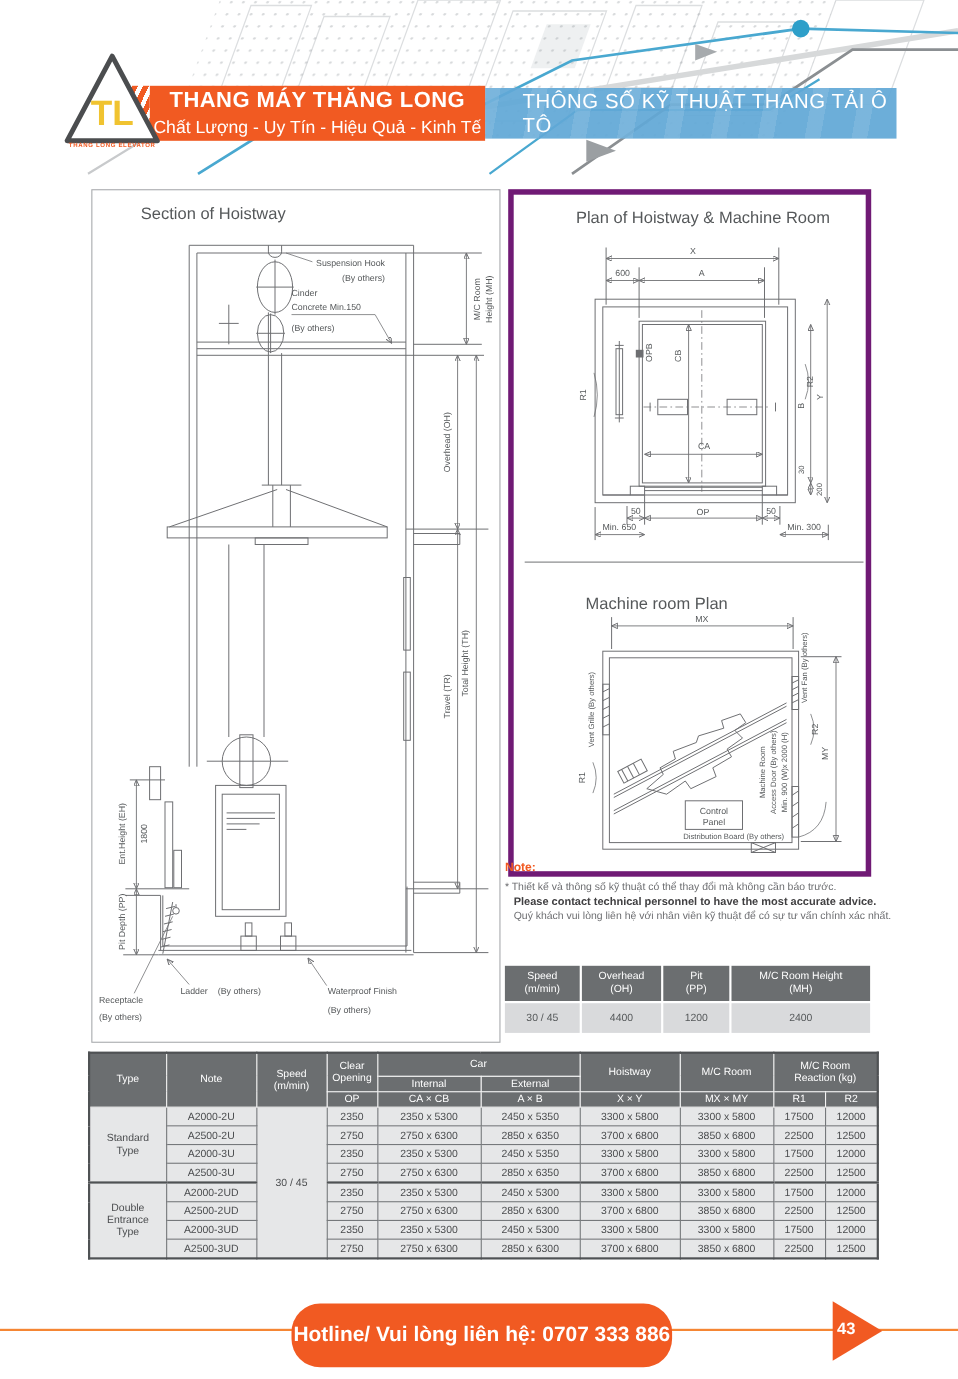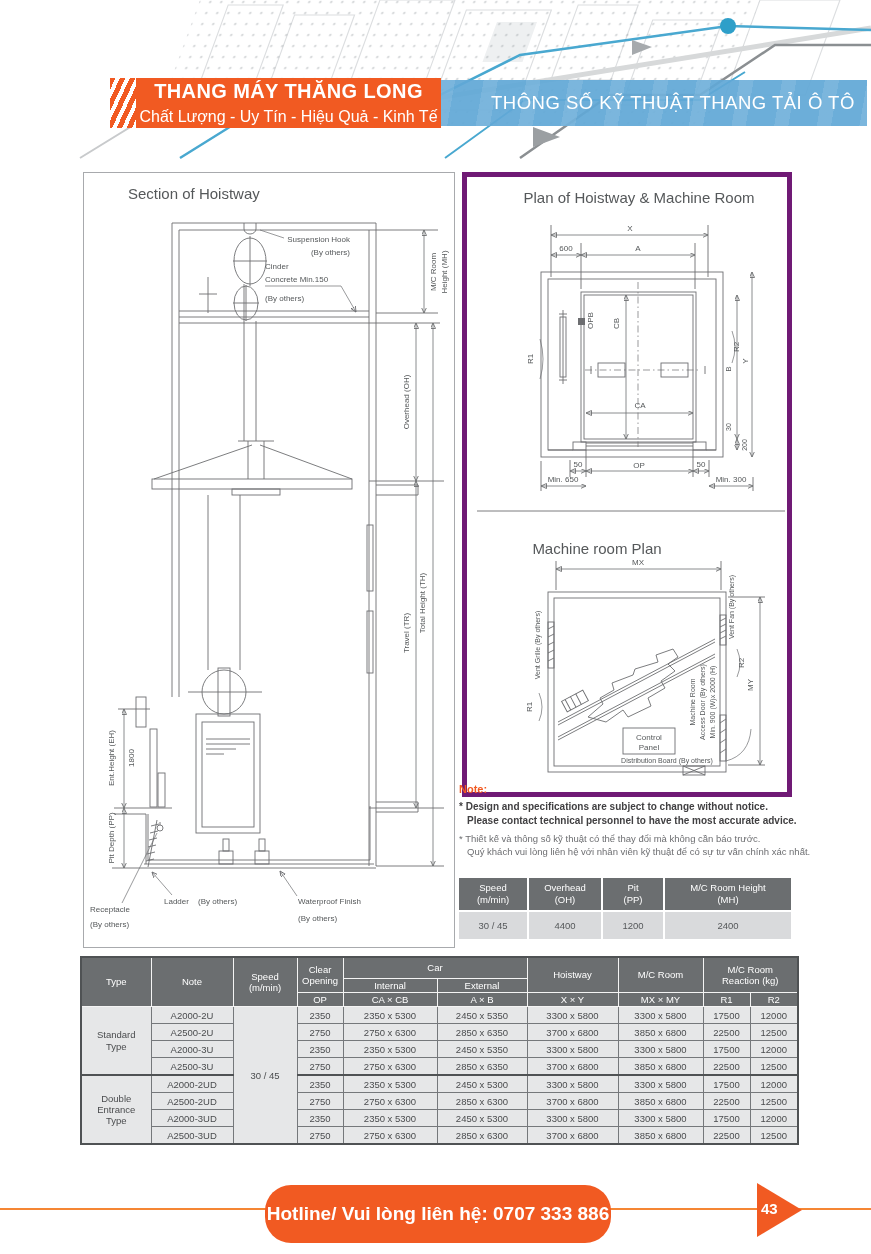--- a/index.html
+++ b/index.html
@@ -10,24 +10,24 @@
 
   
   .header{position:absolute;left:0;top:0;width:871px;height:160px;overflow:hidden;}
   .pattern{position:absolute;left:0;top:0;}
   .banner-orange{position:absolute;left:136px;top:78px;width:305px;height:50px;background:#F15A22;
     z-index:2;display:flex;flex-direction:column;justify-content:center;text-align:center;}
   .banner-orange::before{content:"";position:absolute;left:-26px;top:0;width:26px;height:100%;
     background:repeating-linear-gradient(115deg,#F15A22 0 5px,#ffffff 5px 9px);}
   .company{font-size:20px;font-weight:bold;color:#fff;letter-spacing:.4px;line-height:1.1;}
   .tagline{font-size:16px;color:#fff;margin-top:6px;}
-  .banner-blue{position:absolute;left:441px;top:80px;width:426px;height:46px;z-index:1;
+  .banner-blue{position:absolute;left:441px;top:80px;width:374px;height:46px;z-index:1;
     background-color:rgba(97,168,214,.93);
     background-image:repeating-linear-gradient(100deg,rgba(255,255,255,.10) 0 14px,rgba(255,255,255,0) 14px 42px);
-    display:flex;align-items:center;padding-left:50px;box-sizing:border-box;}
+    display:flex;align-items:center;padding-left:34px;box-sizing:border-box;}
   .pagetitle{font-size:18.5px;color:#fff;letter-spacing:.5px;}
   .logo{position:absolute;left:58px;top:48px;width:88px;height:88px;z-index:3;}
   .logo-caption{position:absolute;left:-12px;top:82px;width:112px;text-align:center;
     font-size:5.5px;font-weight:bold;color:#F15A22;letter-spacing:.6px;}
 
   
   .panel-left{position:absolute;left:83px;top:172px;width:372px;height:776px;
     border:1px solid #a8aaad;box-sizing:border-box;background:#fff;}
   .panel-right{position:absolute;left:462px;top:172px;width:330px;height:625px;
     border:5px solid #701a75;box-sizing:border-box;background:#fff;}
@@ -101,20 +101,27 @@
       <polyline points="80,158 150,115 260,115" stroke="#c8cacc" stroke-width="2" fill="none"></polyline>
       <polyline points="180,158 265,105 420,105 520,55 728,26 871,30" stroke="#49a8d0" stroke-width="2.5" fill="none"></polyline>
       <polyline points="445,158 525,100 700,100 745,72" stroke="#49a8d0" stroke-width="2" fill="none"></polyline>
       <polyline points="520,158 610,95 700,95 775,45 871,45" stroke="#8b8f92" stroke-width="2.5" fill="none"></polyline>
       <circle cx="265" cy="105" r="4" fill="#49a8d0"></circle>
       <circle cx="728" cy="26" r="8" fill="#2e9fc9"></circle>
       <path d="M533,127 L560,137 L533,147 Z" fill="#9b9fa2"></path>
       <path d="M632,40 L652,47 L632,55 Z" fill="#a6aaad"></path>
     </svg>
 
+    <div class="logo">
+      <svg width="88" height="88" viewBox="0 0 88 88">
+        <path d="M44,3 L85,80 L3,80 Z" fill="#ffffff" stroke="#4b4d4f" stroke-width="4.5" stroke-linejoin="round"></path>
+        <text x="44" y="66" text-anchor="middle" font-size="32" font-weight="bold" fill="#F0C330">TL</text>
+      </svg>
+      <div class="logo-caption">THANG LONG ELEVATOR</div>
+    </div>
 
     <div class="banner-orange">
       <div class="company">THANG MÁY THĂNG LONG</div>
       <div class="tagline">Chất Lượng - Uy Tín - Hiệu Quả - Kinh Tế</div>
     </div>
 
     <div class="banner-blue">
       <div class="pagetitle">THÔNG SỐ KỸ THUẬT THANG TẢI Ô TÔ</div>
     </div>
   </div>
@@ -396,23 +403,22 @@
       <text class="lbl" x="182" y="573" text-anchor="middle">Panel</text>
       <text class="lbl7" transform="translate(228,525) rotate(-90)" text-anchor="middle">Machine Room</text>
       <text class="lbl7" transform="translate(238,525) rotate(-90)" text-anchor="middle">Access Door (By others)</text>
       <text class="lbl7" transform="translate(248,525) rotate(-90)" text-anchor="middle">Min. 900 (W)x 2000 (H)</text>
       <text class="lbl7" x="200" y="586" text-anchor="middle">Distribution Board (By others)</text>
     </svg>
   </div>
 
   <div class="note">
     <div class="note-heading">Note:</div>
-    <div class="note-line">* Design and specifications are subject to change without notice.</div>
+    <div class="note-line vi gap">* Thiết kế và thông số kỹ thuật có thể thay đổi mà không cần báo trước.</div>
     <div class="note-line ind">Please contact technical personnel to have the most accurate advice.</div>
-    <div class="note-line vi gap">* Thiết kế và thông số kỹ thuật có thể thay đổi mà không cần báo trước.</div>
     <div class="note-line vi ind">Quý khách vui lòng liên hệ với nhân viên kỹ thuật để có sự tư vấn chính xác nhất.</div>
   </div>
 
   <table class="sum">
     <colgroup>
         <col style="width:68px">
         <col style="width:72px">
         <col style="width:60px">
         <col style="width:126px">
       </colgroup>

